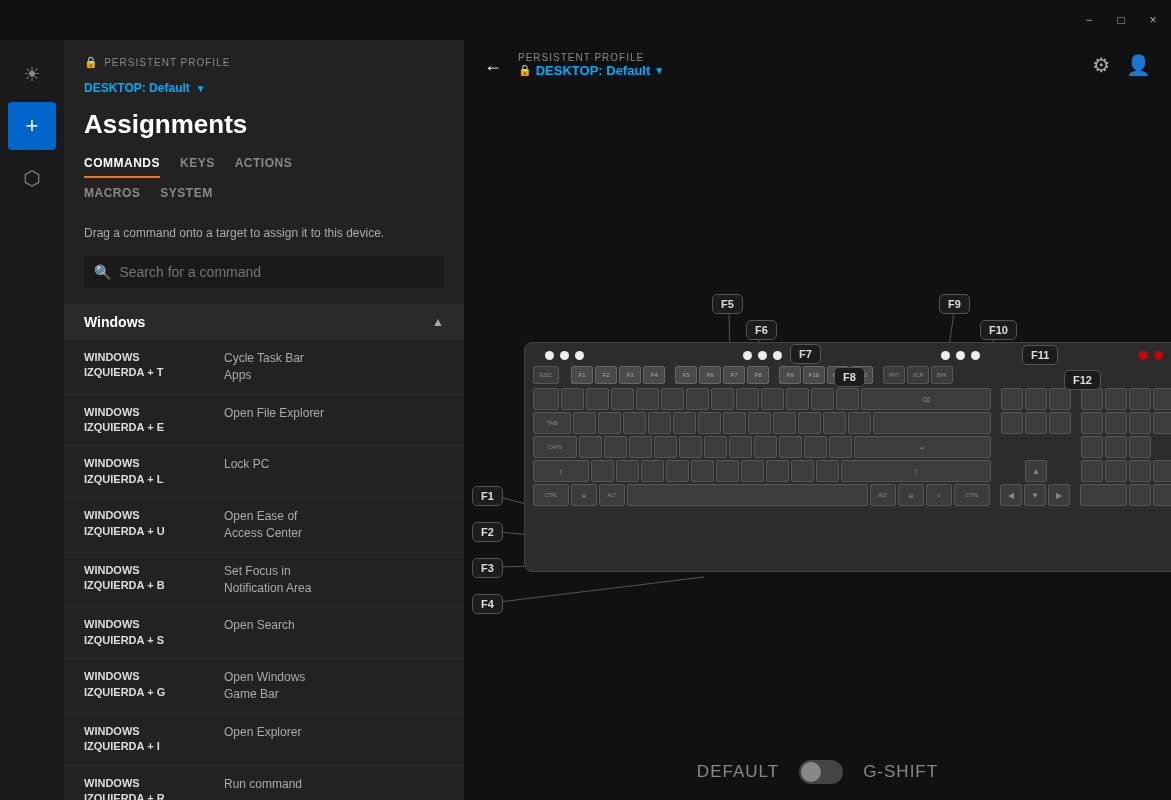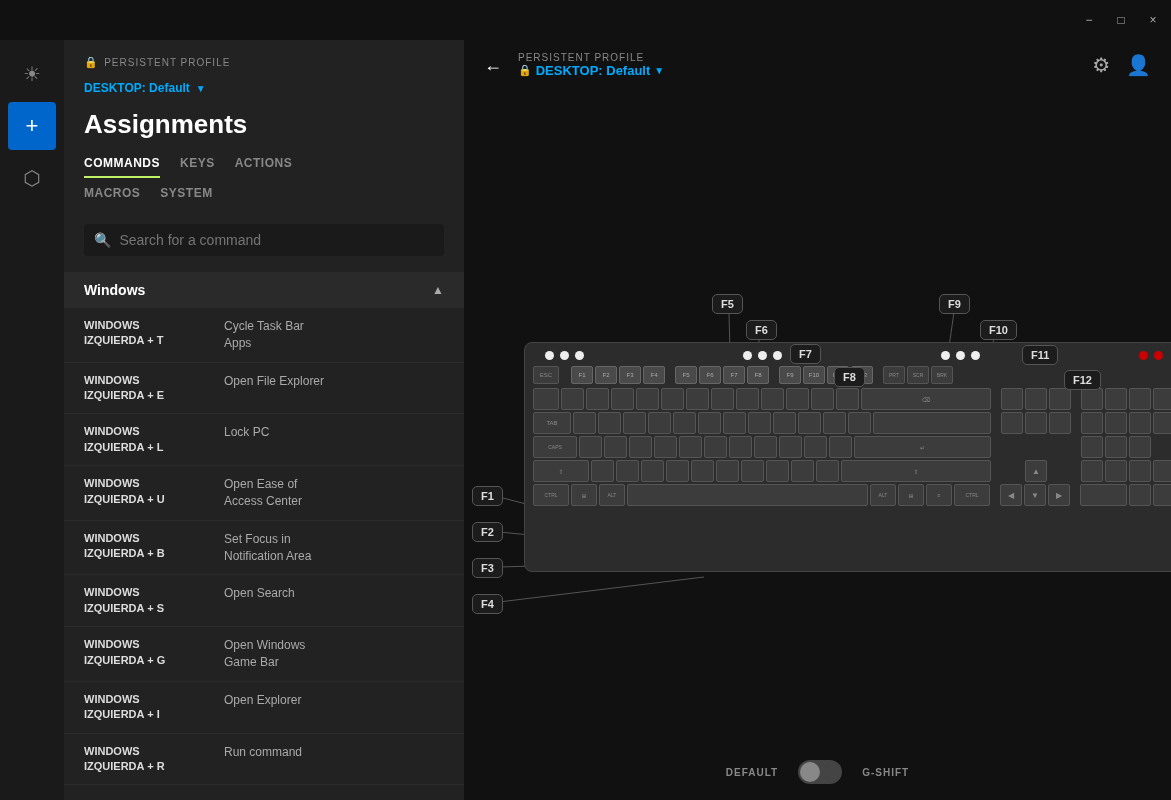--- a/index.html
+++ b/index.html
@@ -128,21 +128,21 @@
       font-weight: 600;
       color: #888;
       cursor: pointer;
       padding-bottom: 6px;
       text-transform: uppercase;
       letter-spacing: 0.5px;
       border-bottom: 2px solid transparent;
     }
     .tab.active {
       color: #fff;
-      border-bottom: 2px solid #bef264;
+      border-bottom: 2px solid #f97316;
     }
     .tabs-row2 {
       display: flex;
       gap: 20px;
       margin-bottom: 16px;
     }
 
     .drag-hint {
       font-size: 12px;
       color: #aaa;
@@ -285,22 +285,22 @@
     .bottom-bar {
       display: flex;
       align-items: center;
       justify-content: center;
       gap: 20px;
       padding: 16px;
       background: #111;
       flex-shrink: 0;
     }
     .toggle-label {
-      font-size: 10px;
-      font-weight: bold;
+      font-size: 17px;
+      font-weight: normal;
       color: #888;
       text-transform: uppercase;
       letter-spacing: 1px;
     }
     .toggle-switch {
       width: 44px;
       height: 24px;
       background: #444;
       border-radius: 12px;
       position: relative;
@@ -371,20 +371,21 @@
       <div class="tabs">
         <div class="tab active">COMMANDS</div>
         <div class="tab">KEYS</div>
         <div class="tab">ACTIONS</div>
       </div>
       <div class="tabs-row2">
         <div class="tab">MACROS</div>
         <div class="tab">SYSTEM</div>
       </div>
 
+      <div class="drag-hint">Drag a command onto a target to assign it to this device.</div>
 
       <div class="search-bar">
         <span class="search-icon-svg">🔍</span>
         <input class="search-input" type="text" placeholder="Search for a command" style="">
       </div>
     </div>
 
     <div class="command-list">
 
       <div class="category-header">

